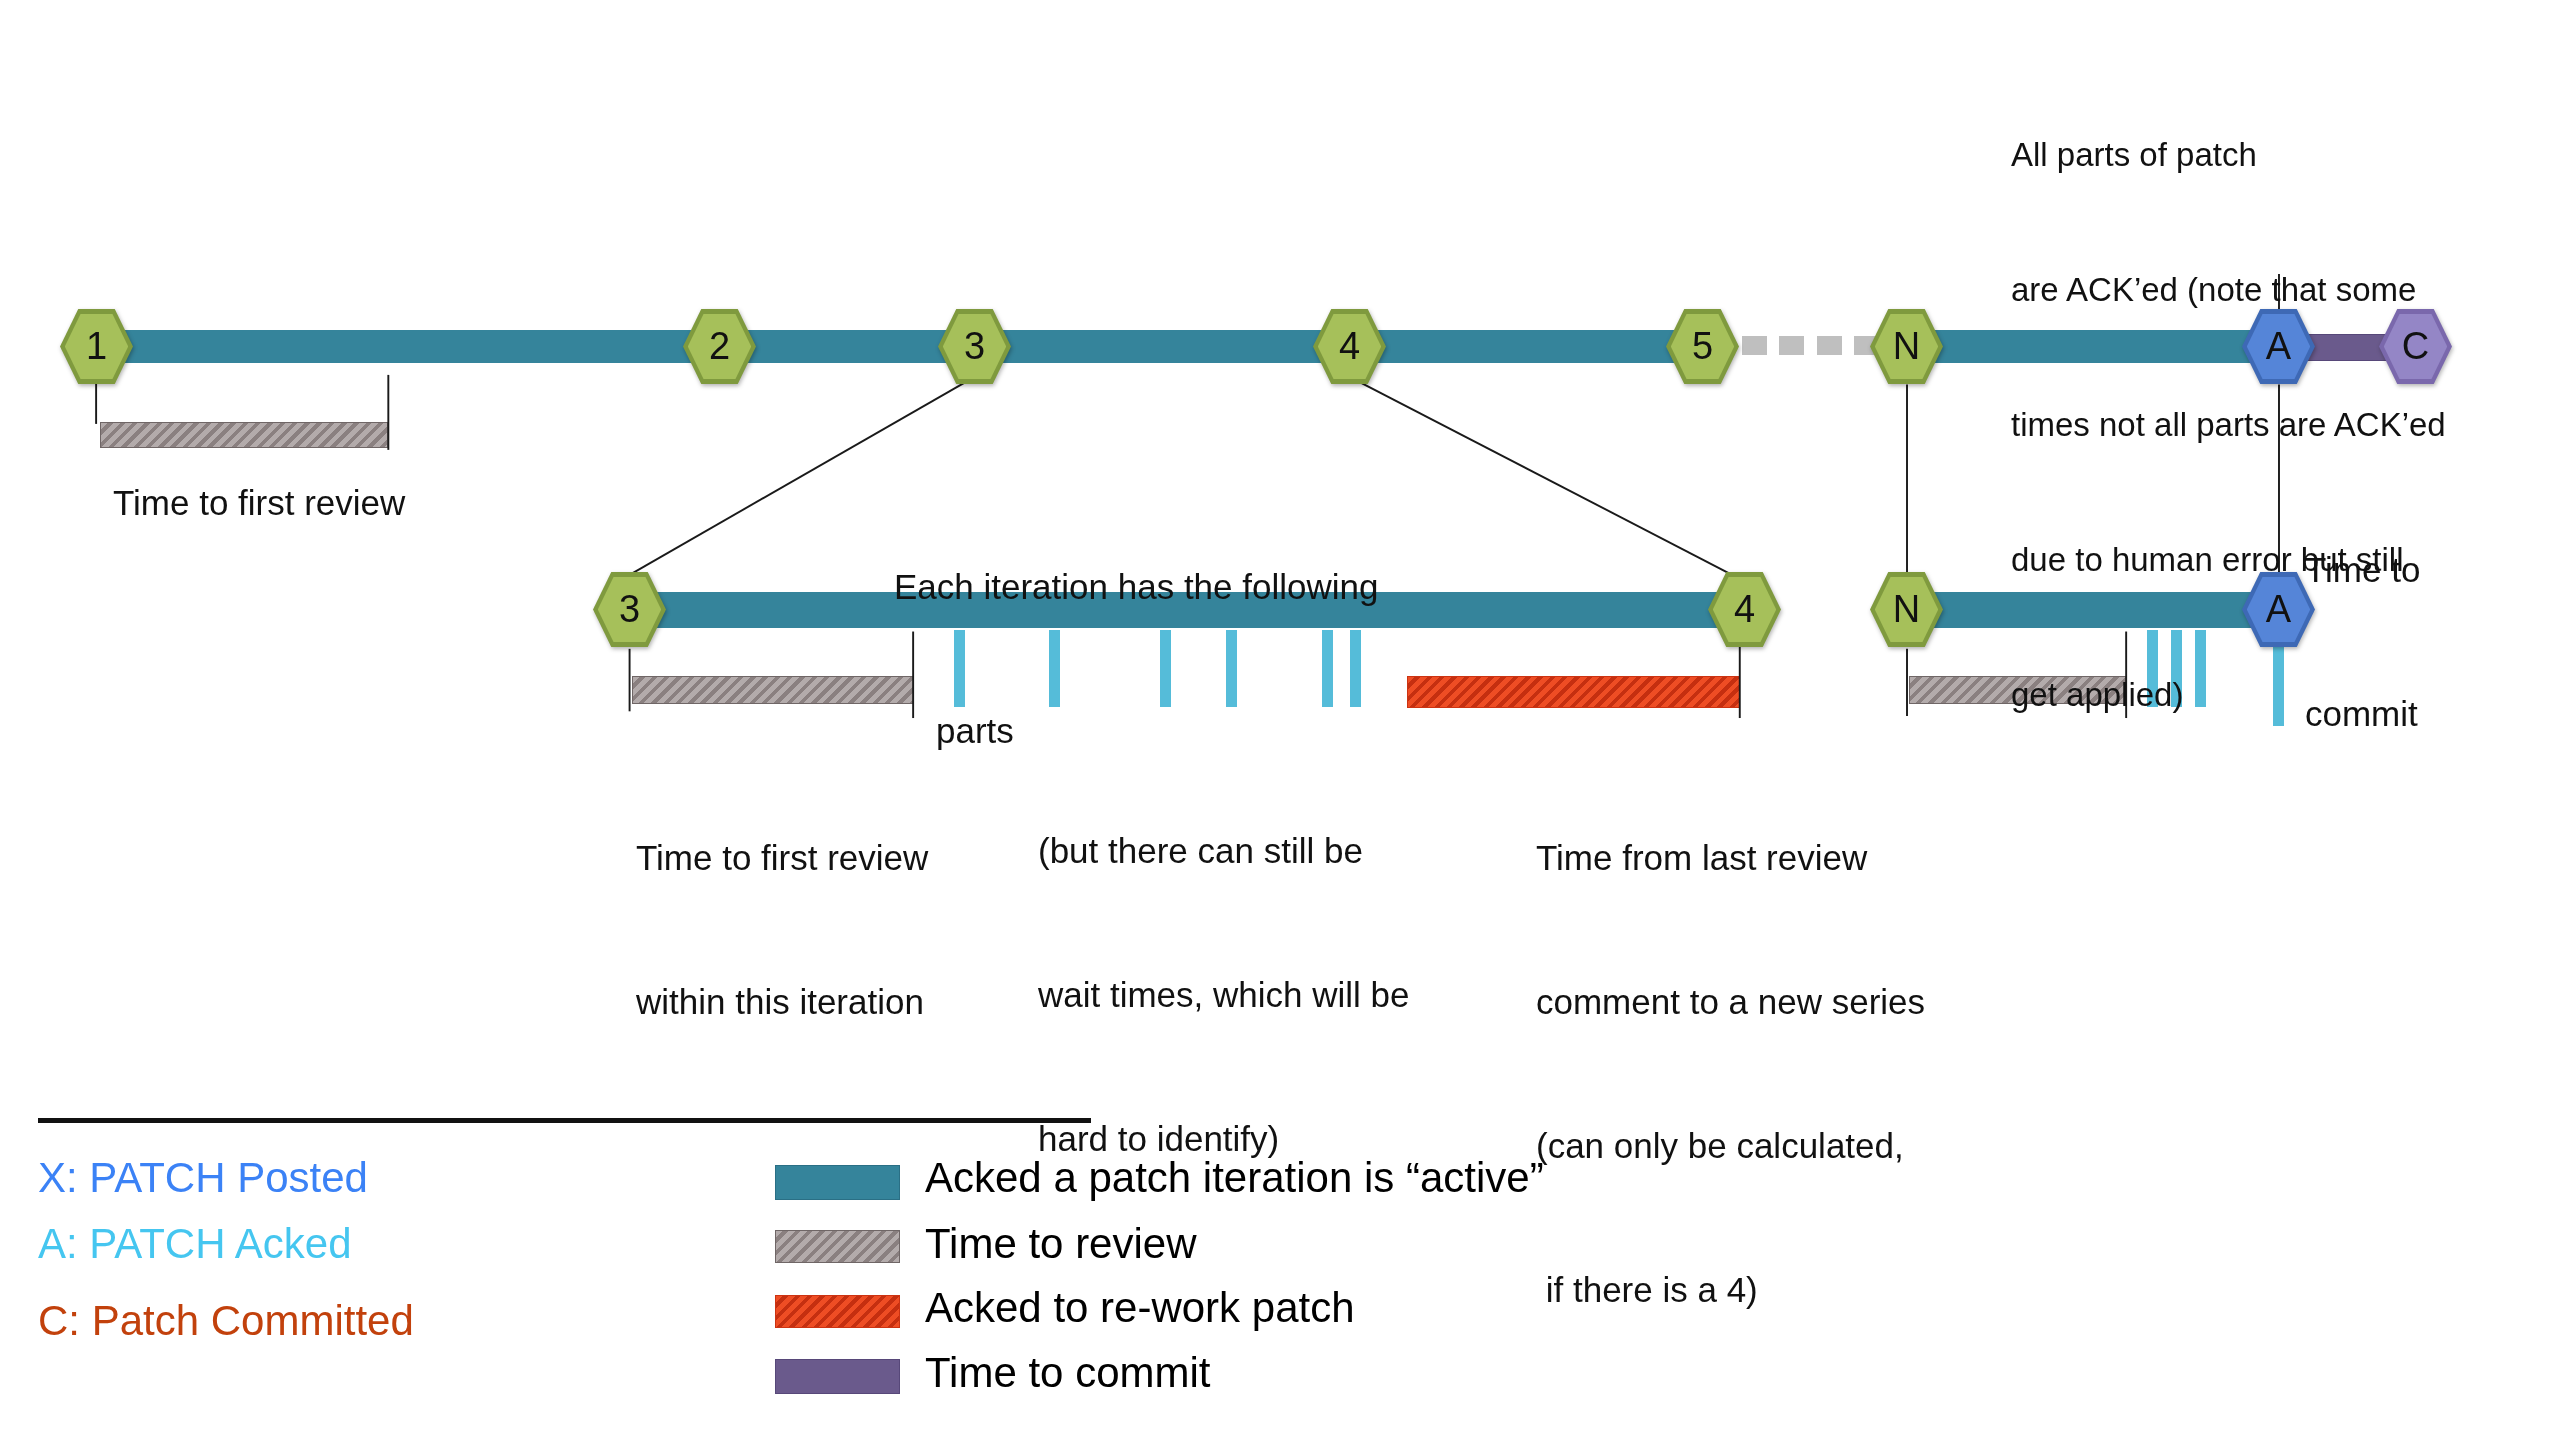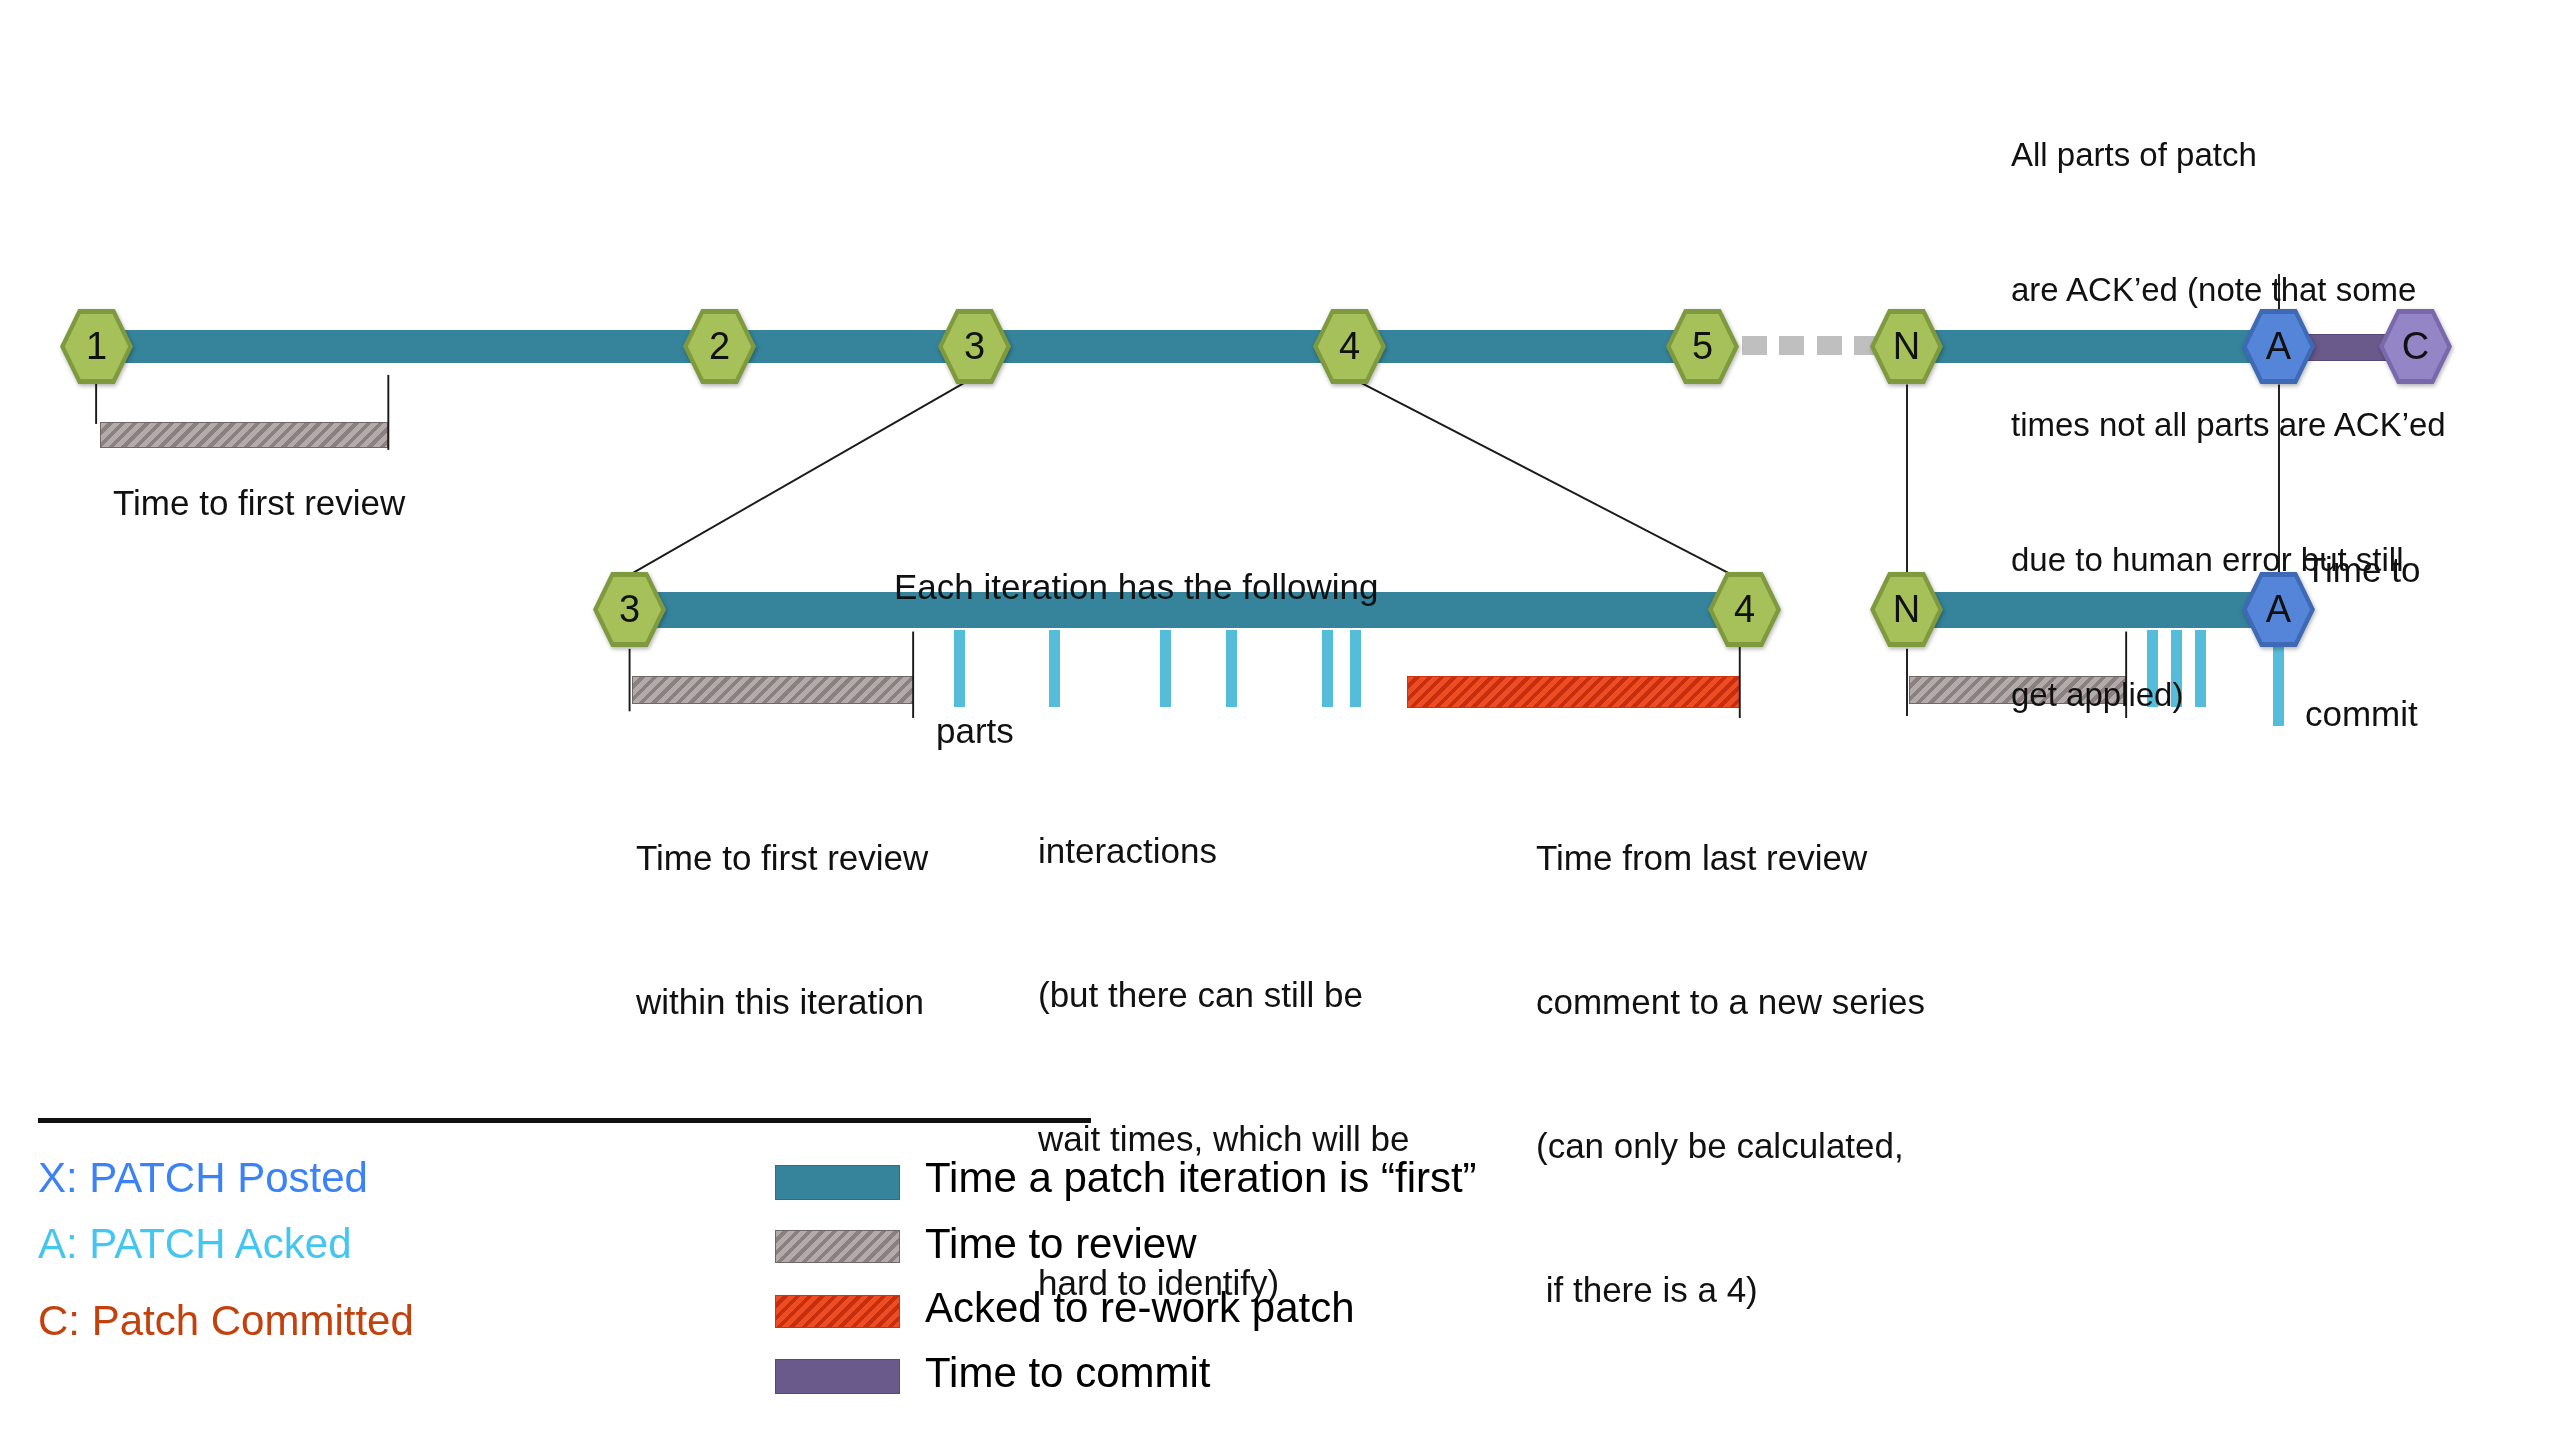--- a/index.html
+++ b/index.html
@@ -155,21 +155,20 @@
   <div class="tick" style="left:1322px;"></div>
   <div class="tick" style="left:1350px;"></div>
 
   <div class="bar hatch-red" style="left:1407px;top:676px;width:333px;height:32px;"></div>
 
   <div class="label" style="left:636px;top:738px;">
     <div>Time to first review</div>
     <div>within this iteration</div>
   </div>
   <div class="label" style="left:1038px;top:731px;">
-    <div>interactions</div>
     <div>(but there can still be</div>
     <div>wait times, which will be</div>
     <div>hard to identify)</div>
   </div>
   <div class="label" style="left:1536px;top:738px;">
     <div>Time from last review</div>
     <div>comment to a new series</div>
     <div>(can only be calculated,</div>
     <div> if there is a 4)</div>
   </div>
@@ -196,21 +195,21 @@
     <div>commit</div>
   </div>
 
   <div class="legend-divider"></div>
 
   <div class="legend-key key-green" style="top:1153px;">X: PATCH Posted</div>
   <div class="legend-key key-blue" style="top:1219px;">A: PATCH Acked</div>
   <div class="legend-key key-purple" style="top:1284px;">C: Patch Committed</div>
 
   <div class="swatch swatch-active" style="top:1165px;"></div>
-  <div class="swatch-label" style="top:1153px;">Time a patch iteration is “first”</div>
+  <div class="swatch-label" style="top:1153px;">Acked a patch iteration is “active”</div>
 
   <div class="swatch hatch-gray" style="top:1230px;height:33px;"></div>
   <div class="swatch-label" style="top:1219px;">Time to review</div>
 
   <div class="swatch hatch-red" style="top:1295px;height:33px;"></div>
   <div class="swatch-label" style="top:1283px;">Acked to re-work patch</div>
 
   <div class="swatch swatch-commit" style="top:1359px;"></div>
   <div class="swatch-label" style="top:1348px;">Time to commit</div>
 

